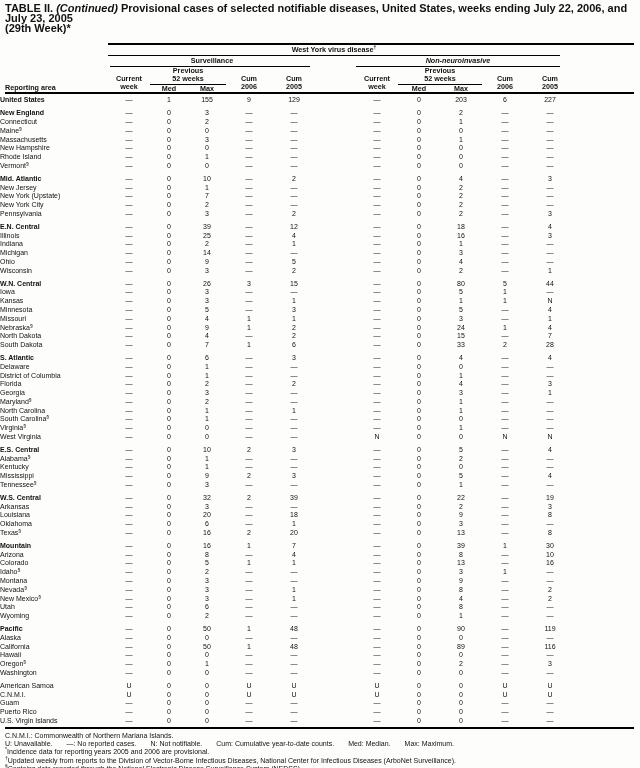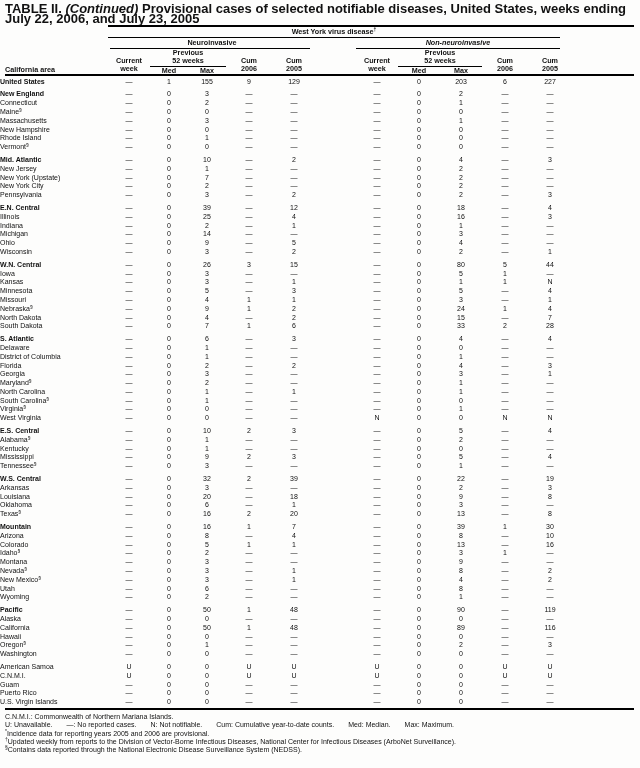--- a/index.html
+++ b/index.html
@@ -1,21 +1,21 @@
 <!DOCTYPE html>
 <html><head>
 <meta charset="utf-8">
 <style>
   html,body{margin:0;padding:0;background:#ffffff;}
   body{width:640px;height:768px;overflow:hidden;color:#111;
        font-family:"Liberation Sans", sans-serif;}
   .page{position:relative;width:640px;height:768px;background:#fdfdfc;}
 
   
-  .titleblock{padding:4px 6px 0 5px;font-size:13px;font-weight:bold;line-height:9.8px;}
+  .titleblock{padding:4px 6px 9px 5px;font-size:11px;font-weight:bold;line-height:9.8px;}
   .titleblock .i{font-style:italic;}
 
   
   .thead{position:relative;height:51px;margin-top:1px;font-size:7.2px;font-weight:bold;}
   .hl{position:absolute;text-align:center;line-height:8px;white-space:nowrap;}
   .rule{position:absolute;background:#000;}
   .r-top{top:0;left:108px;width:526px;height:2px;}
   .r-span{top:12px;left:108px;width:452px;height:1px;}
   .r-grpl{top:23px;left:110px;width:200px;height:1px;}
   .r-grpr{top:23px;left:356px;width:204px;height:1px;}
@@ -60,28 +60,29 @@
 </style>
 </head>
 <body>
 
 <div class="page">
 
   <div class="titleblock">
     <div><span>TABLE II.</span>
       <span class="i">(Continued)</span>
       <span>Provisional cases of selected notifiable diseases, United States, weeks ending July 22, 2006, and July 23, 2005</span></div>
+    <div>(29th Week)*</div>
   </div>
 
   <div class="thead">
     <div class="rule r-top"></div>
     <div class="hl h-disease"><span>West York virus disease</span><sup>†</sup></div>
     <div class="rule r-span"></div>
 
-    <div class="hl h-grpl">Neuroinvasive</div>
+    <div class="hl h-grpl">Surveillance</div>
     <div class="rule r-grpl"></div>
     <div class="hl h-grpr">Non-neuroinvasive</div>
     <div class="rule r-grpr"></div>
 
     <div class="hl h-prevl">Previous</div>
     <div class="hl h-prevr">Previous</div>
 
     <div class="hl h-cwl"><span>Current</span><br><span>week</span></div>
     <div class="hl h-52l">52 weeks</div>
     <div class="rule r-52l"></div>
@@ -91,21 +92,21 @@
     <div class="hl h-c5l"><span>Cum</span><br><span>2005</span></div>
 
     <div class="hl h-cwr"><span>Current</span><br><span>week</span></div>
     <div class="hl h-52r">52 weeks</div>
     <div class="rule r-52r"></div>
     <div class="hl h-medr">Med</div>
     <div class="hl h-maxr">Max</div>
     <div class="hl h-c6r"><span>Cum</span><br><span>2006</span></div>
     <div class="hl h-c5r"><span>Cum</span><br><span>2005</span></div>
 
-    <div class="hl h-ra">California area</div>
+    <div class="hl h-ra">Reporting area</div>
     <div class="rule r-hbot"></div>
   </div>
 
   <table class="data">
     <colgroup>
       <col style="width:108px">
         <col style="width:42px">
         <col style="width:38px">
         <col style="width:38px">
       <col style="width:46px">

